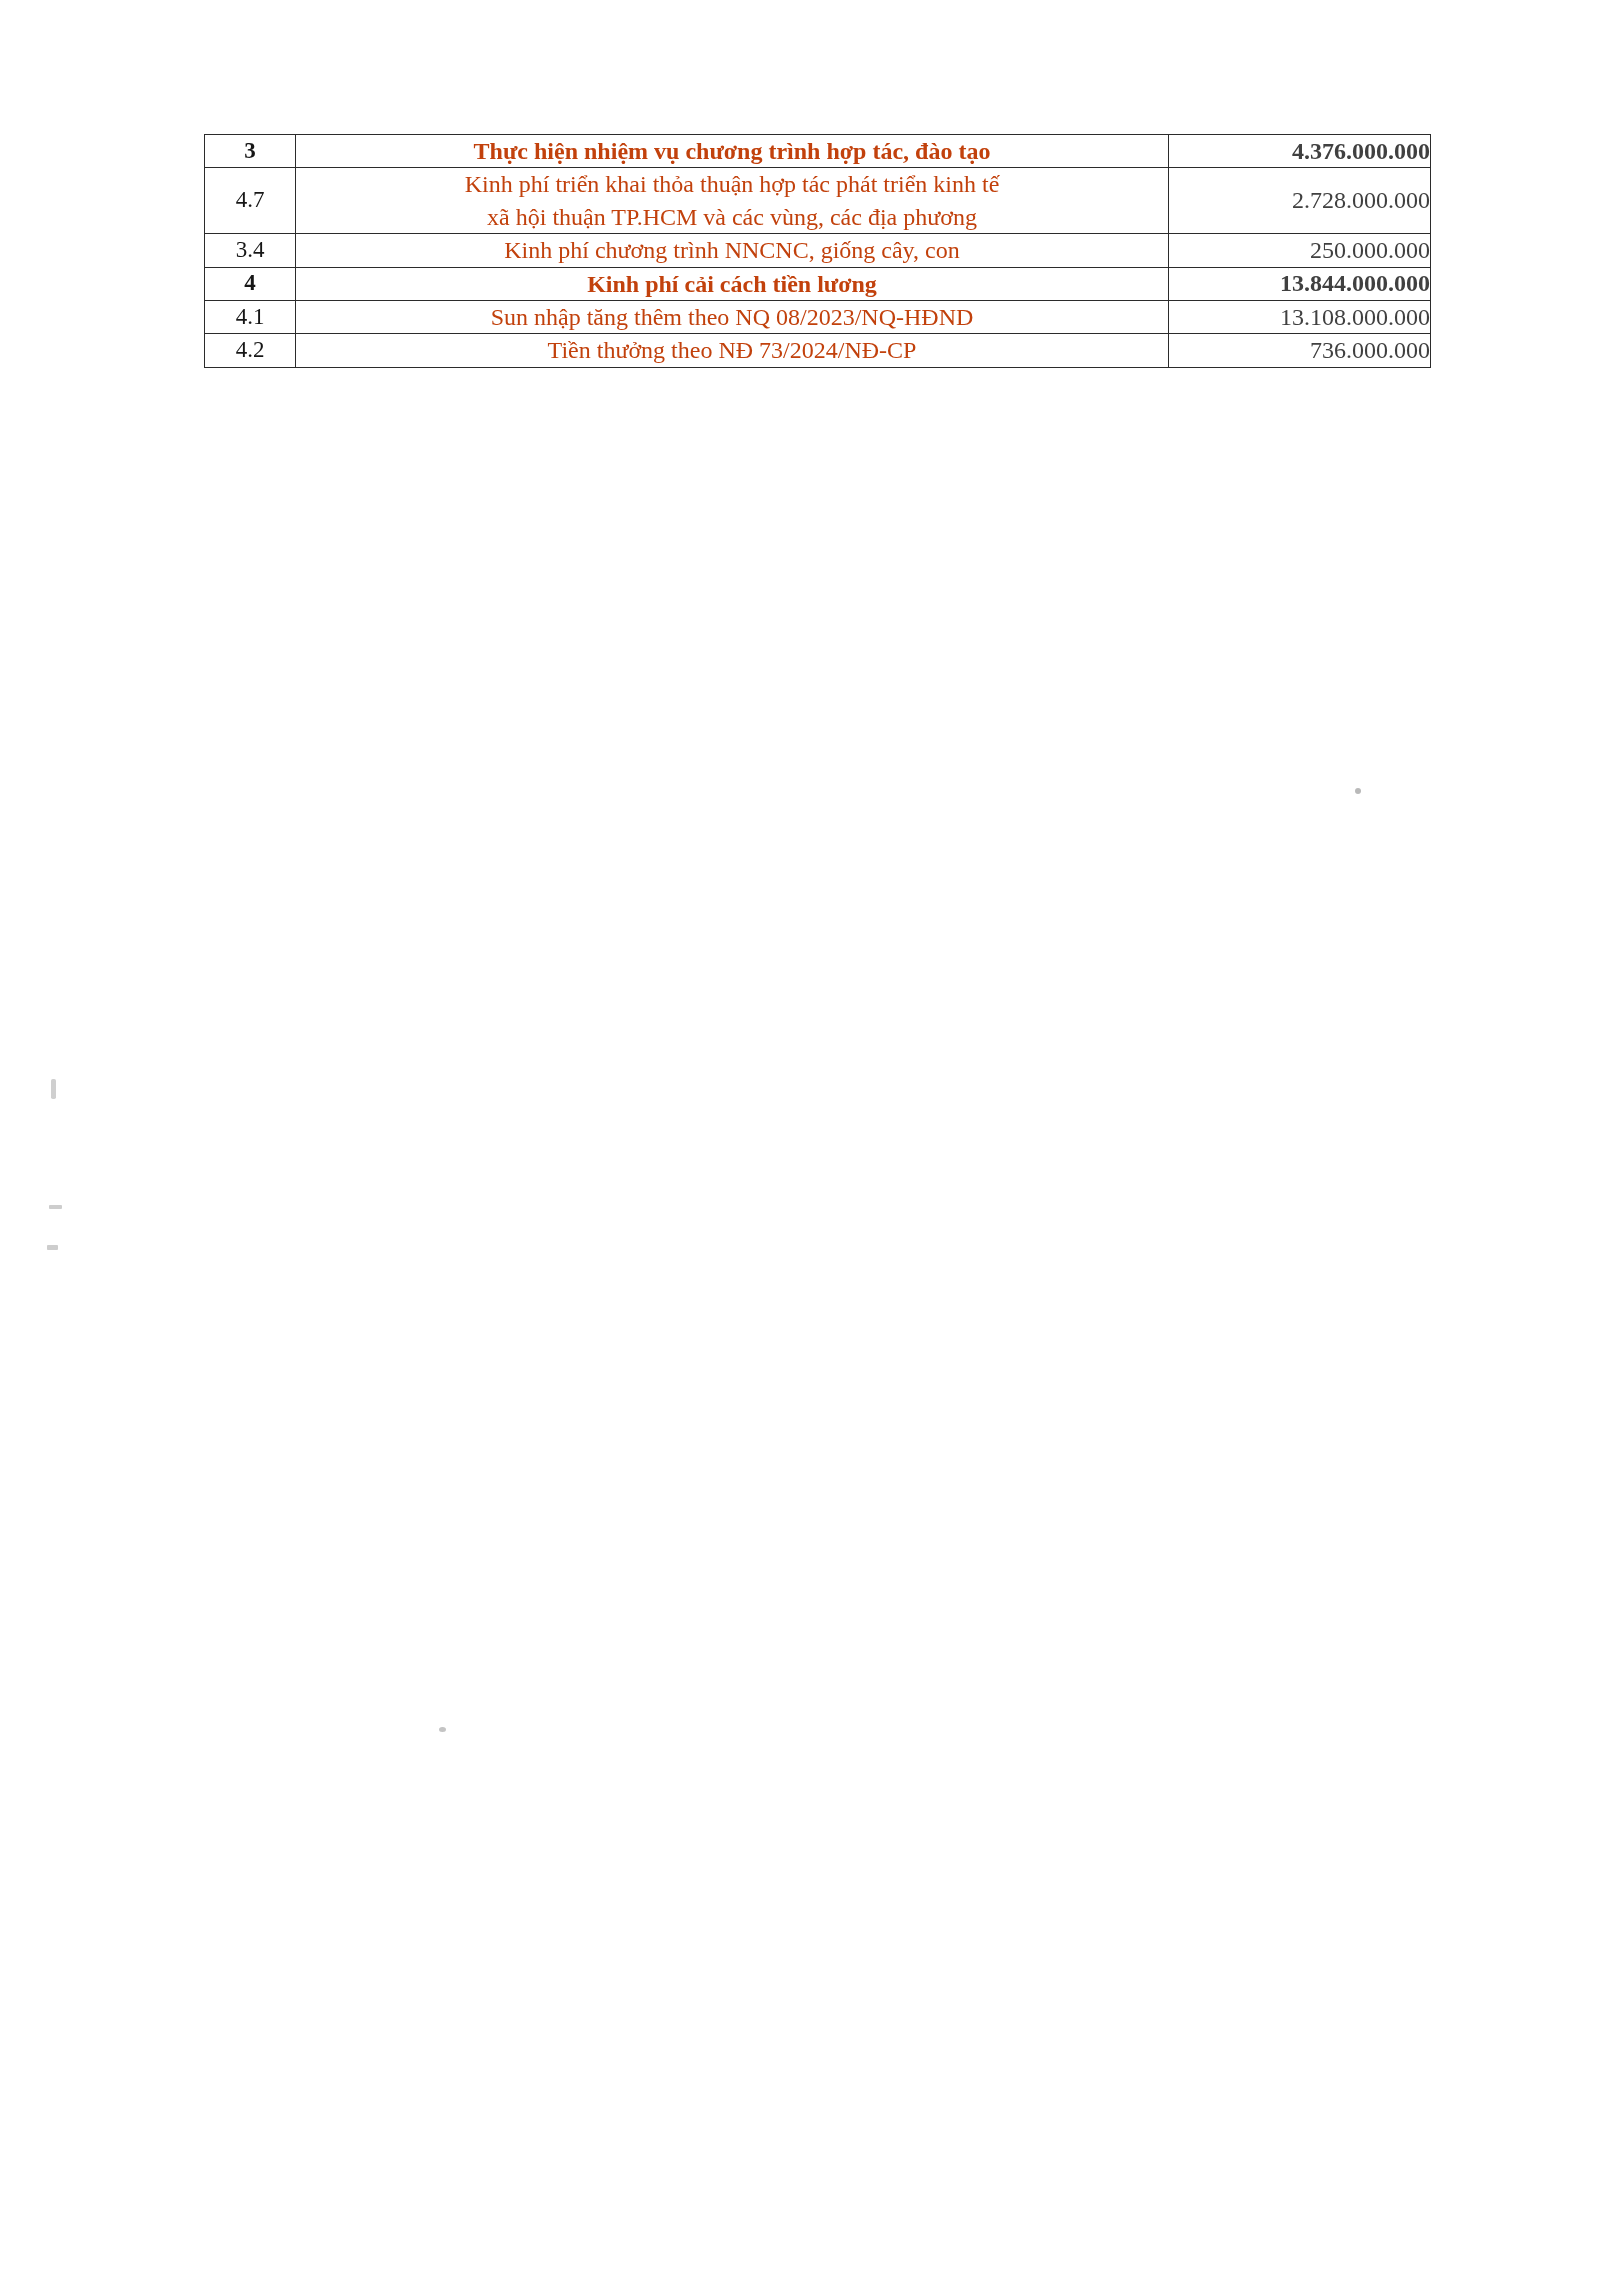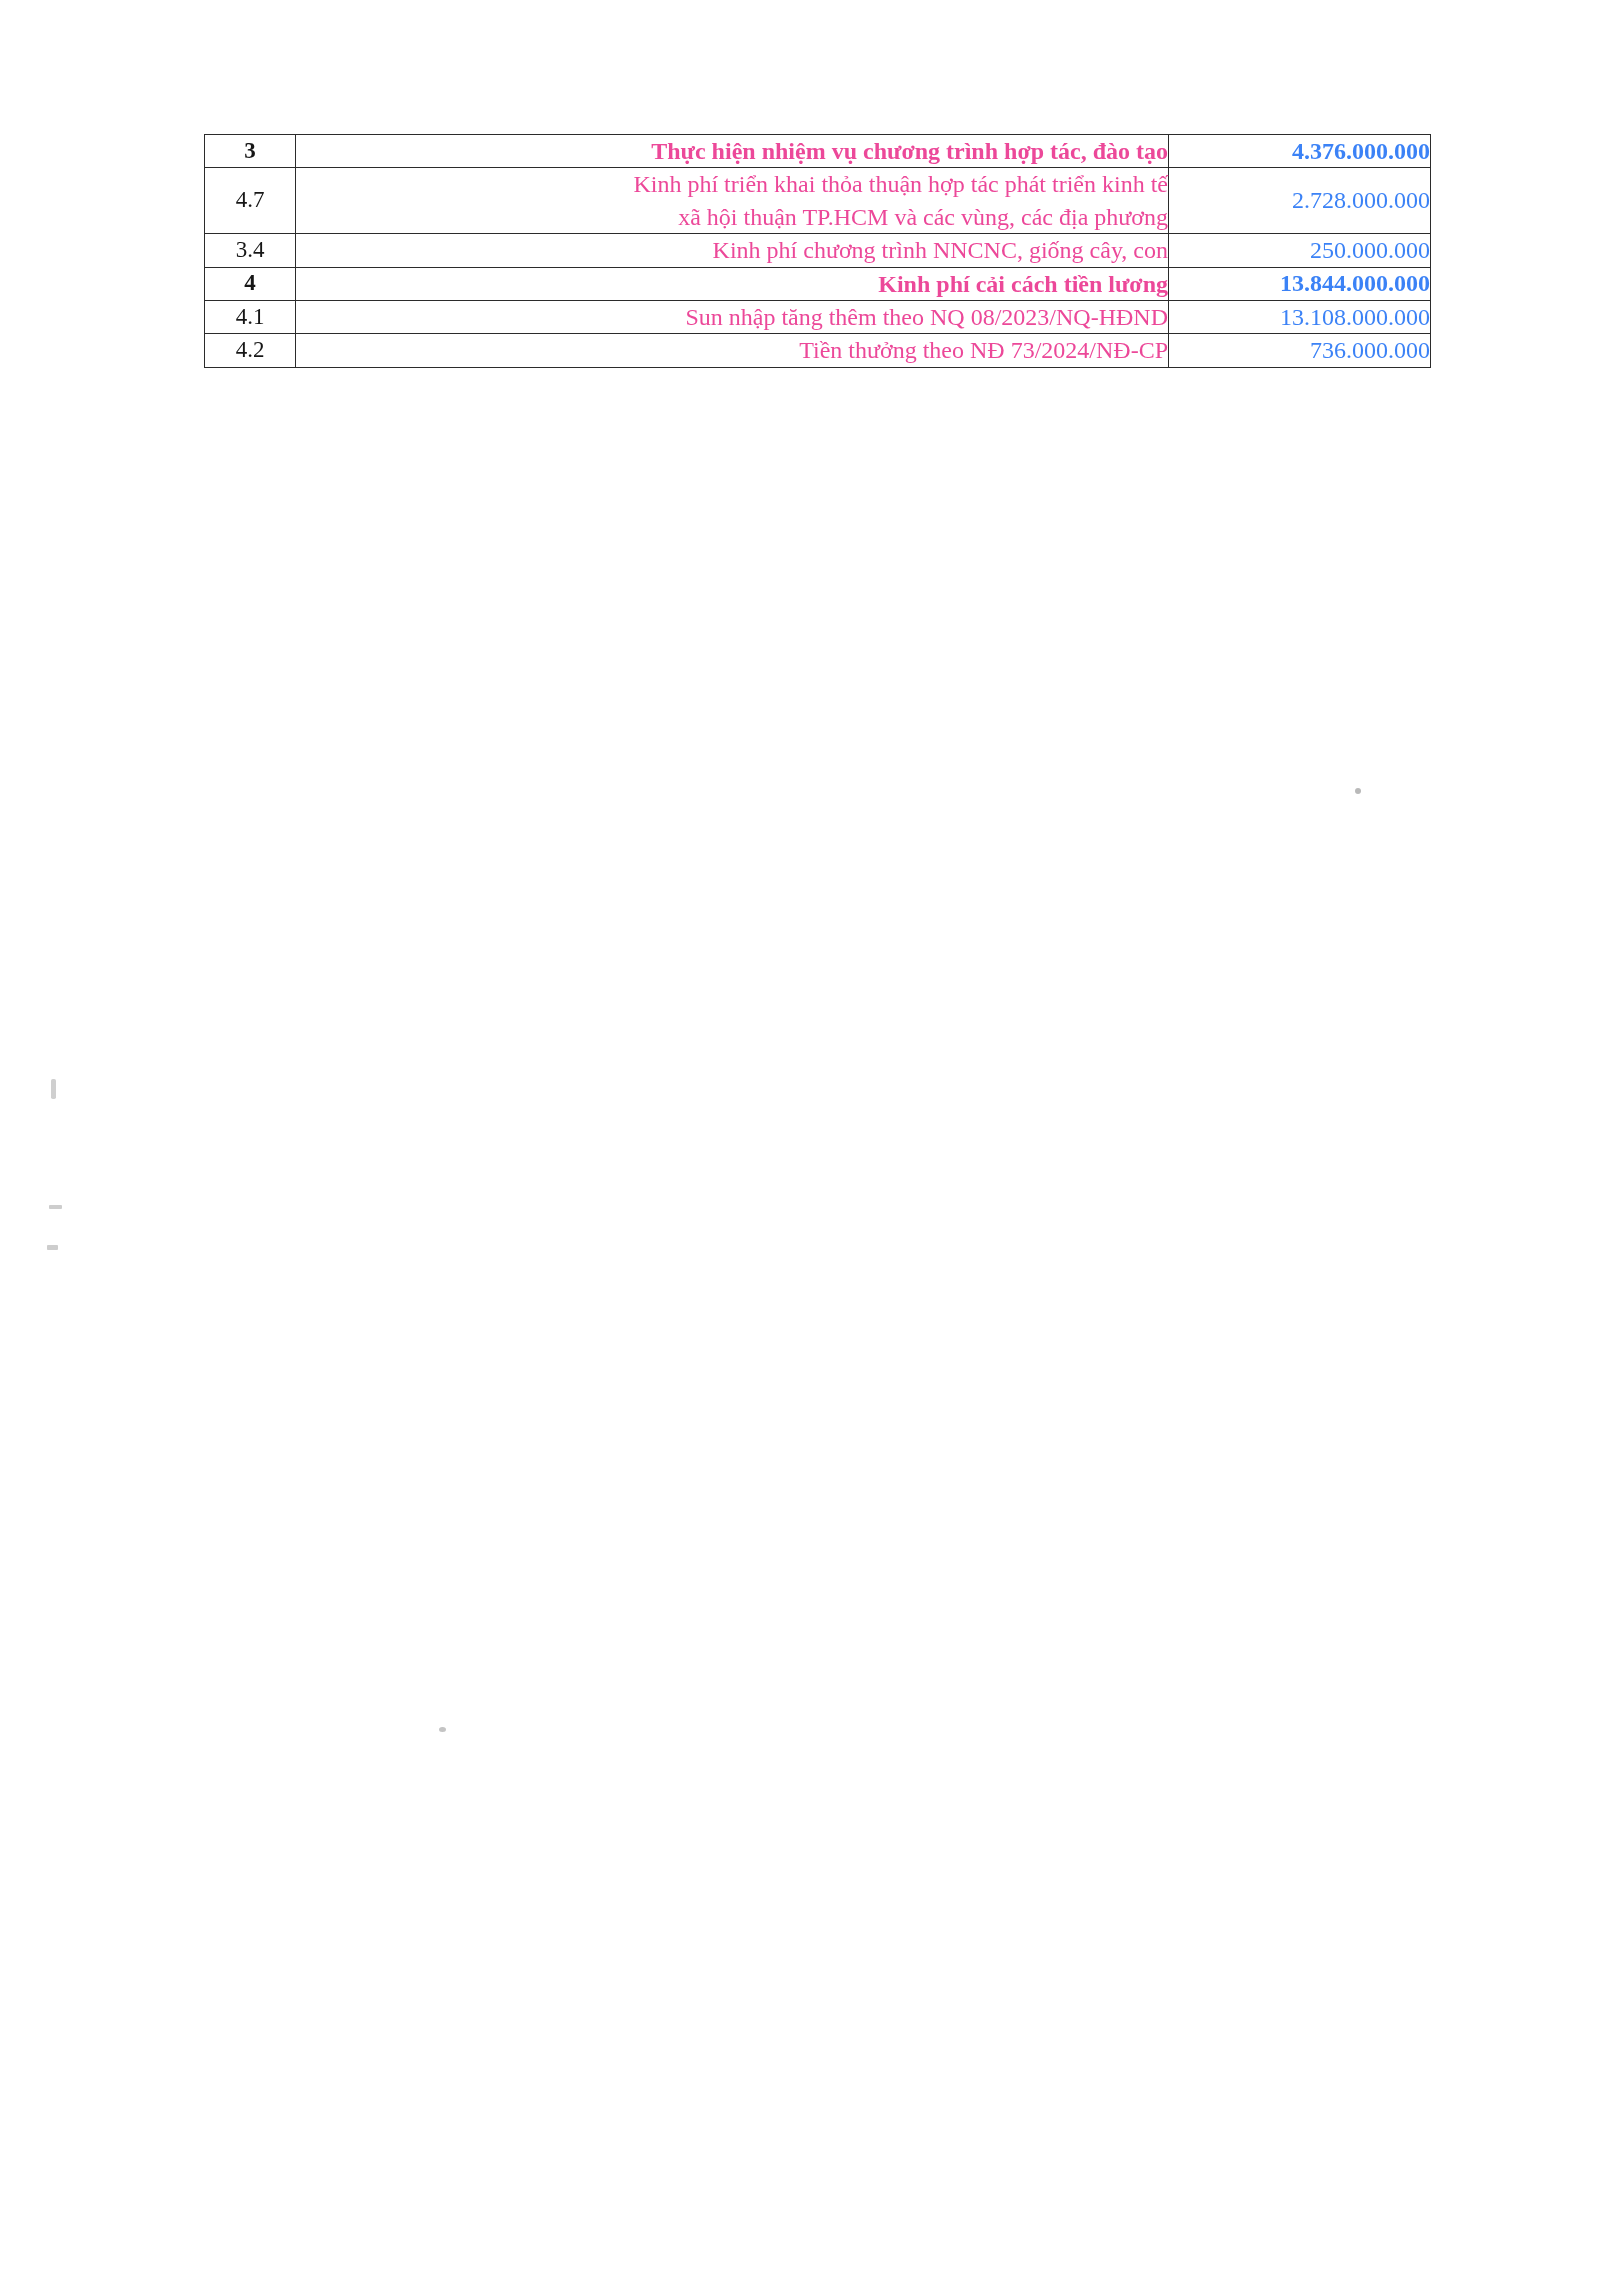--- a/index.html
+++ b/index.html
@@ -52,32 +52,32 @@
   col.c-val  { width: 262px; }
 
   .idx {
     text-align: center;
     font-size: 23px;
     line-height: 1.25;
     padding: 9px 3.6px;
     color: #161616;
   }
   .desc {
-    text-align: right;
+    text-align: center;
     font-size: 24px;
     line-height: 1.35;
     padding: 9px 5.4px 9px 12.5px;
-    color: #ec4899;
+    color: #c2410c;
   }
   .val {
     text-align: right;
     font-size: 24px;
     line-height: 1.3;
     padding: 9px 16px 9px 5.4px;
-    color: #3b82f6;
+    color: #404040;
     white-space: nowrap;
   }
 
   tr.bold .idx,
   tr.bold .desc,
   tr.bold .val {
     font-weight: bold;
   }
 
   .desc .line2 {

